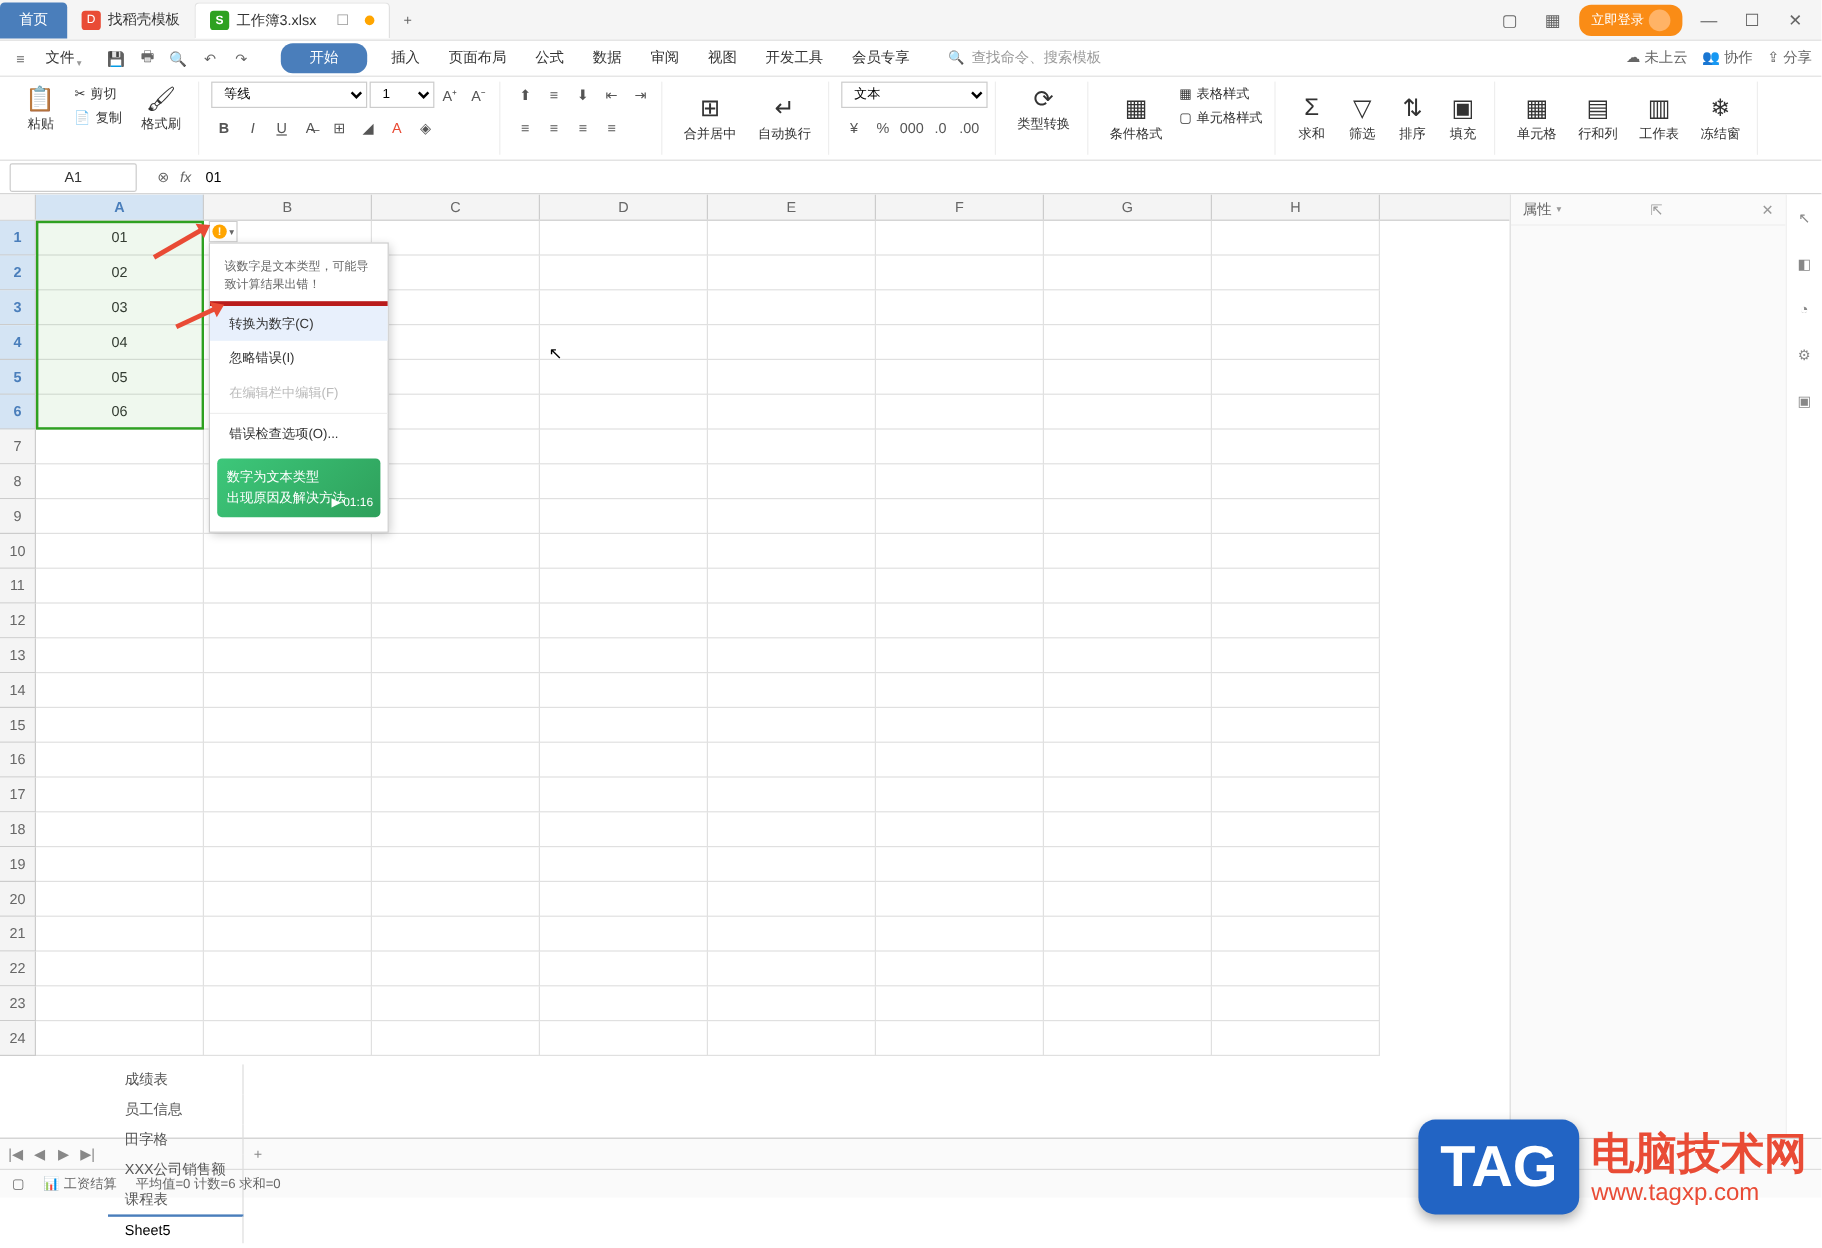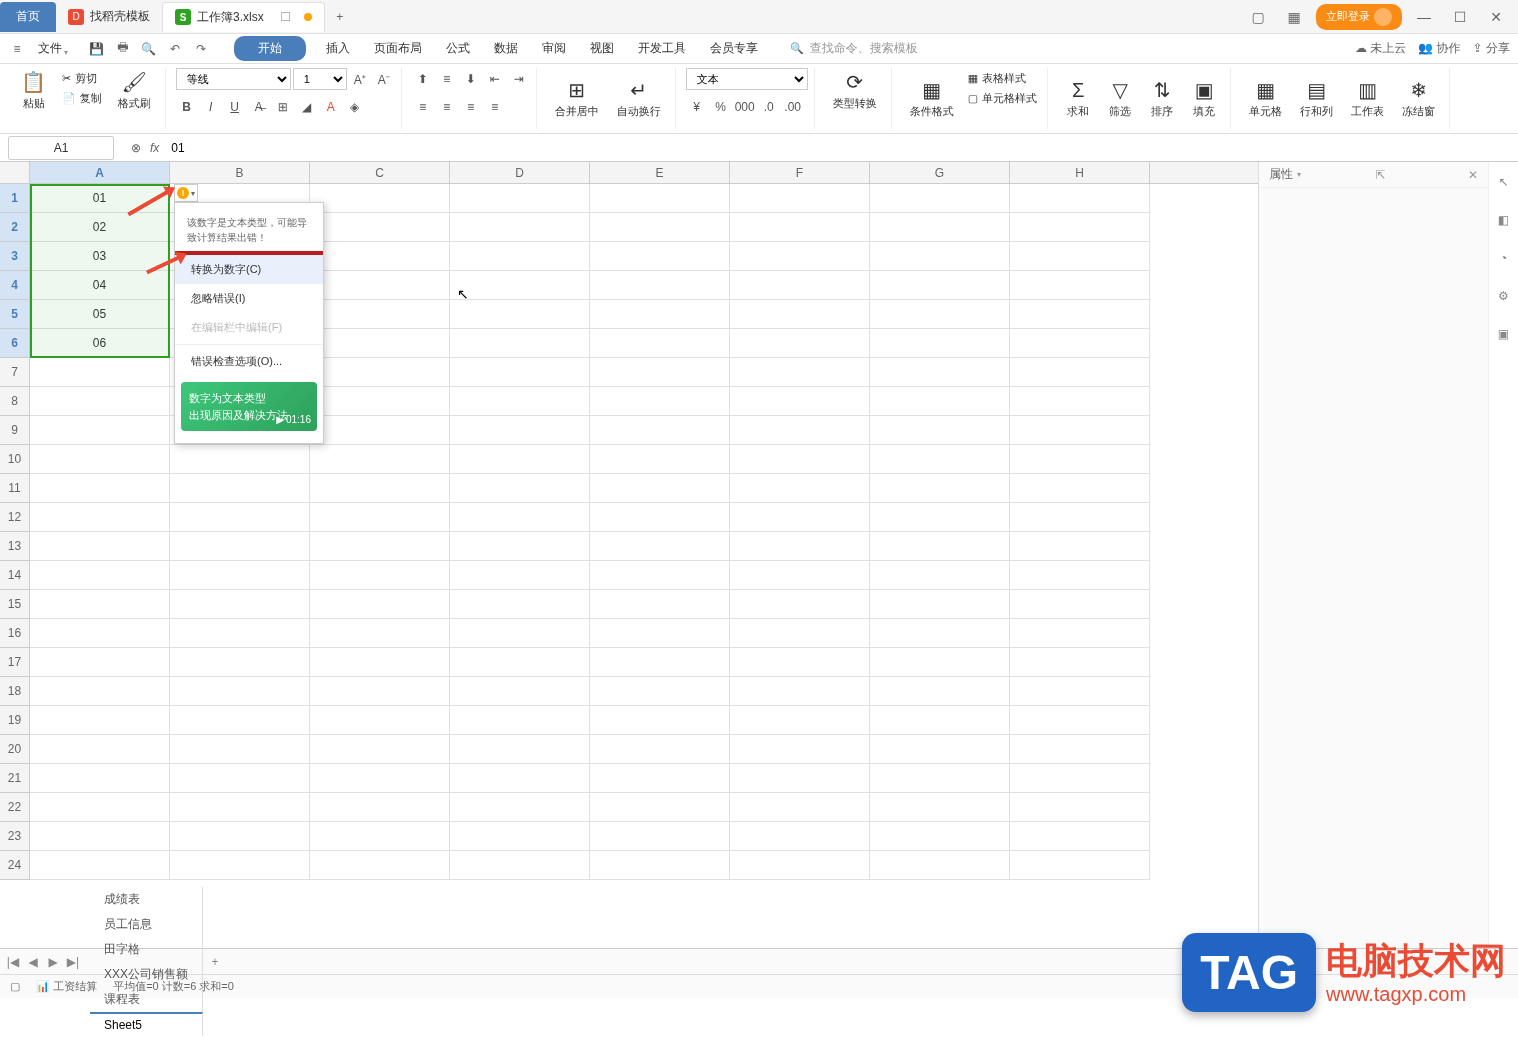--- a/index.html
+++ b/index.html
@@ -194,21 +194,21 @@
         <div class="ribbon-small">📄 <span>复制</span></div>
       </div>
       <div class="ribbon-big">
           <span class="icon">🖌</span>
           <span class="label">格式刷</span>
         </div>
     </div>
   </div>
   <div class="ribbon-group">
     <div class="ribbon-row">
-      <select class="font-select" style="width:115px"><option>等线</option></select>
+      <select class="font-select" style="width:130px"><option>等线</option></select>
       <select class="font-select" style="width:54px"><option>11</option></select>
       <span class="ribbon-icon-btn">A⁺</span>
       <span class="ribbon-icon-btn">A⁻</span>
     </div>
     <div class="ribbon-row" style="margin-top:4px;">
       <span class="ribbon-icon-btn">
           <b>B</b>
         </span>
       <span class="ribbon-icon-btn">
           <i>I</i>

